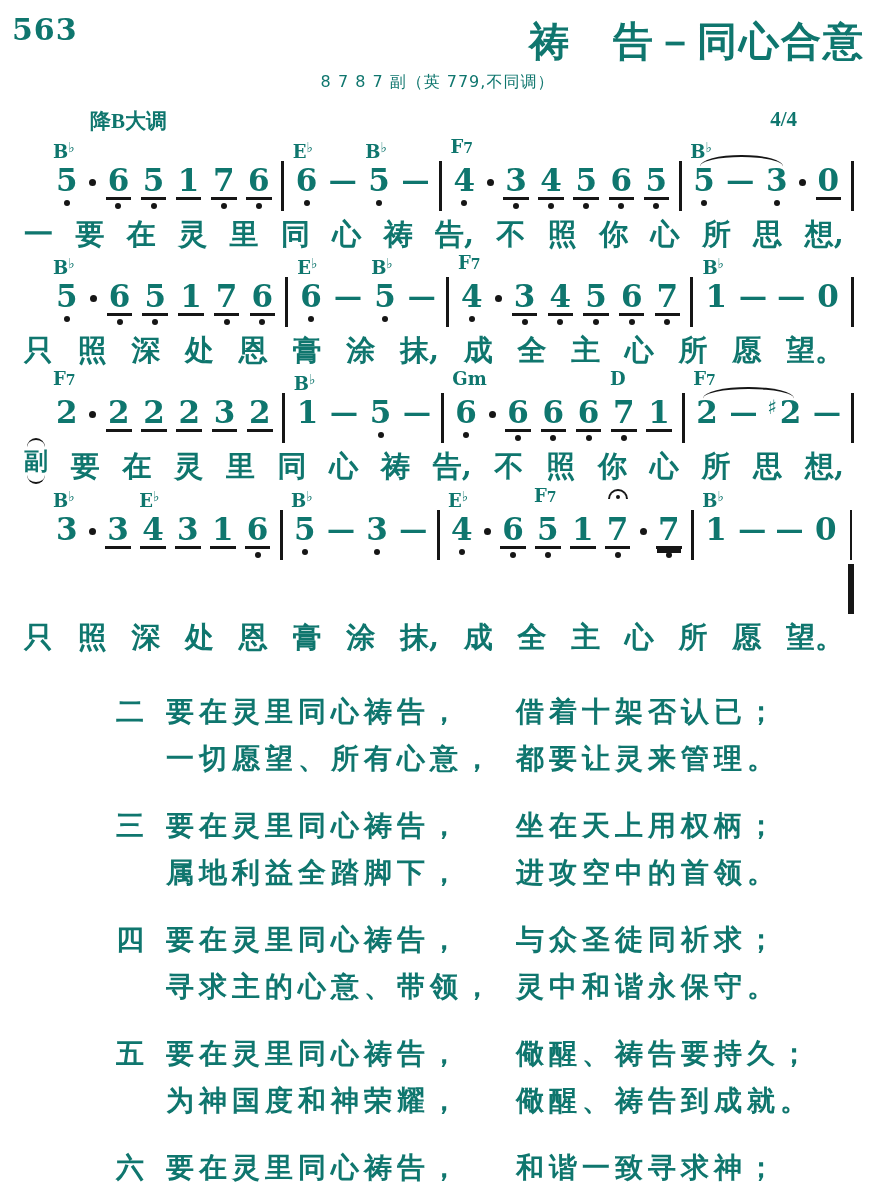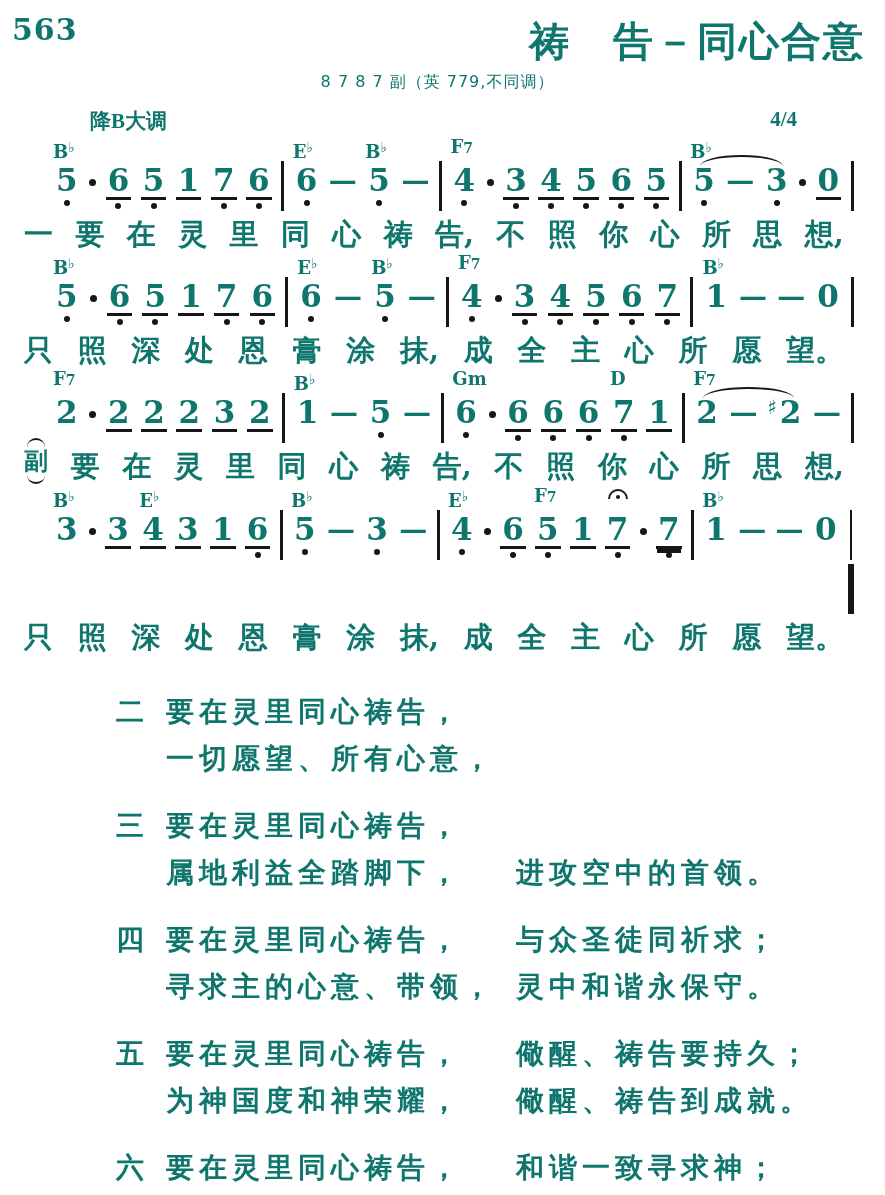--- a/index.html
+++ b/index.html
@@ -735,30 +735,33 @@
           <span class="lyr">愿</span>
           <span class="lyr">望。</span>
         </div>
       </div>
     </div>
   <div id="verses">
       <div class="verse">
         <div class="vrow">
           <span class="vnum">二</span>
           <span class="vleft">要在灵里同心祷告，</span>
+          <span class="vright">借着十架否认已；</span>
         </div>
         <div class="vrow">
           <span class="vnum"></span>
           <span class="vleft">一切愿望、所有心意，</span>
+          <span class="vright">都要让灵来管理。</span>
         </div>
       </div>
       <div class="verse">
         <div class="vrow">
           <span class="vnum">三</span>
           <span class="vleft">要在灵里同心祷告，</span>
+          <span class="vright">坐在天上用权柄；</span>
         </div>
         <div class="vrow">
           <span class="vnum"></span>
           <span class="vleft">属地利益全踏脚下，</span>
           <span class="vright">进攻空中的首领。</span>
         </div>
       </div>
       <div class="verse">
         <div class="vrow">
           <span class="vnum">四</span>

